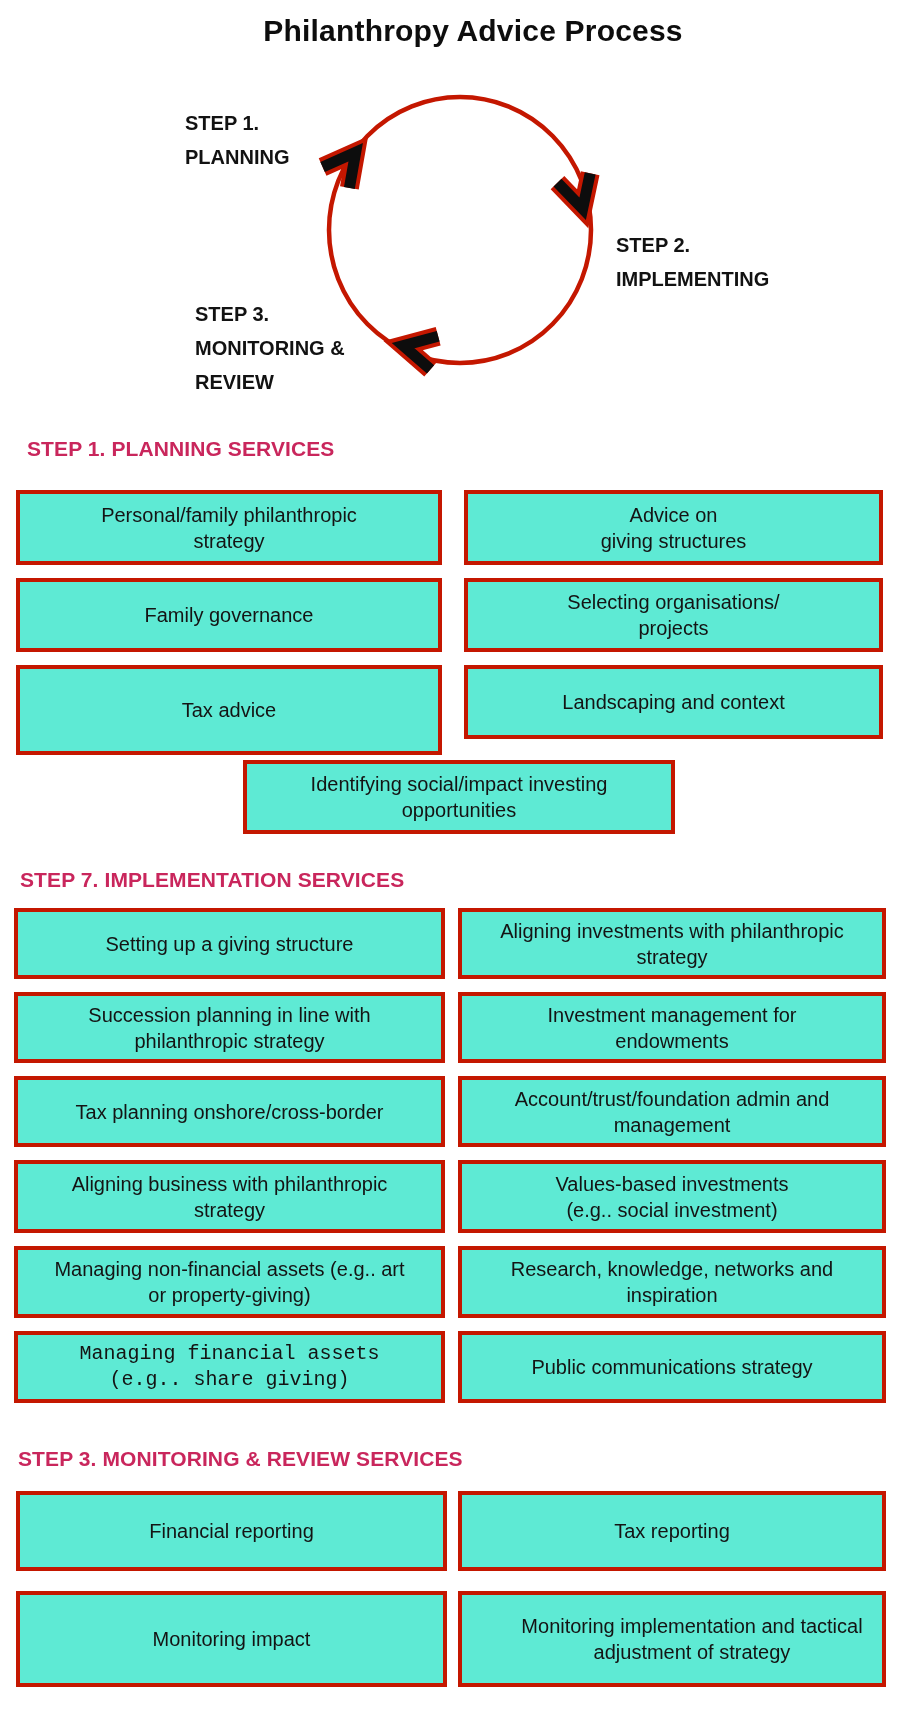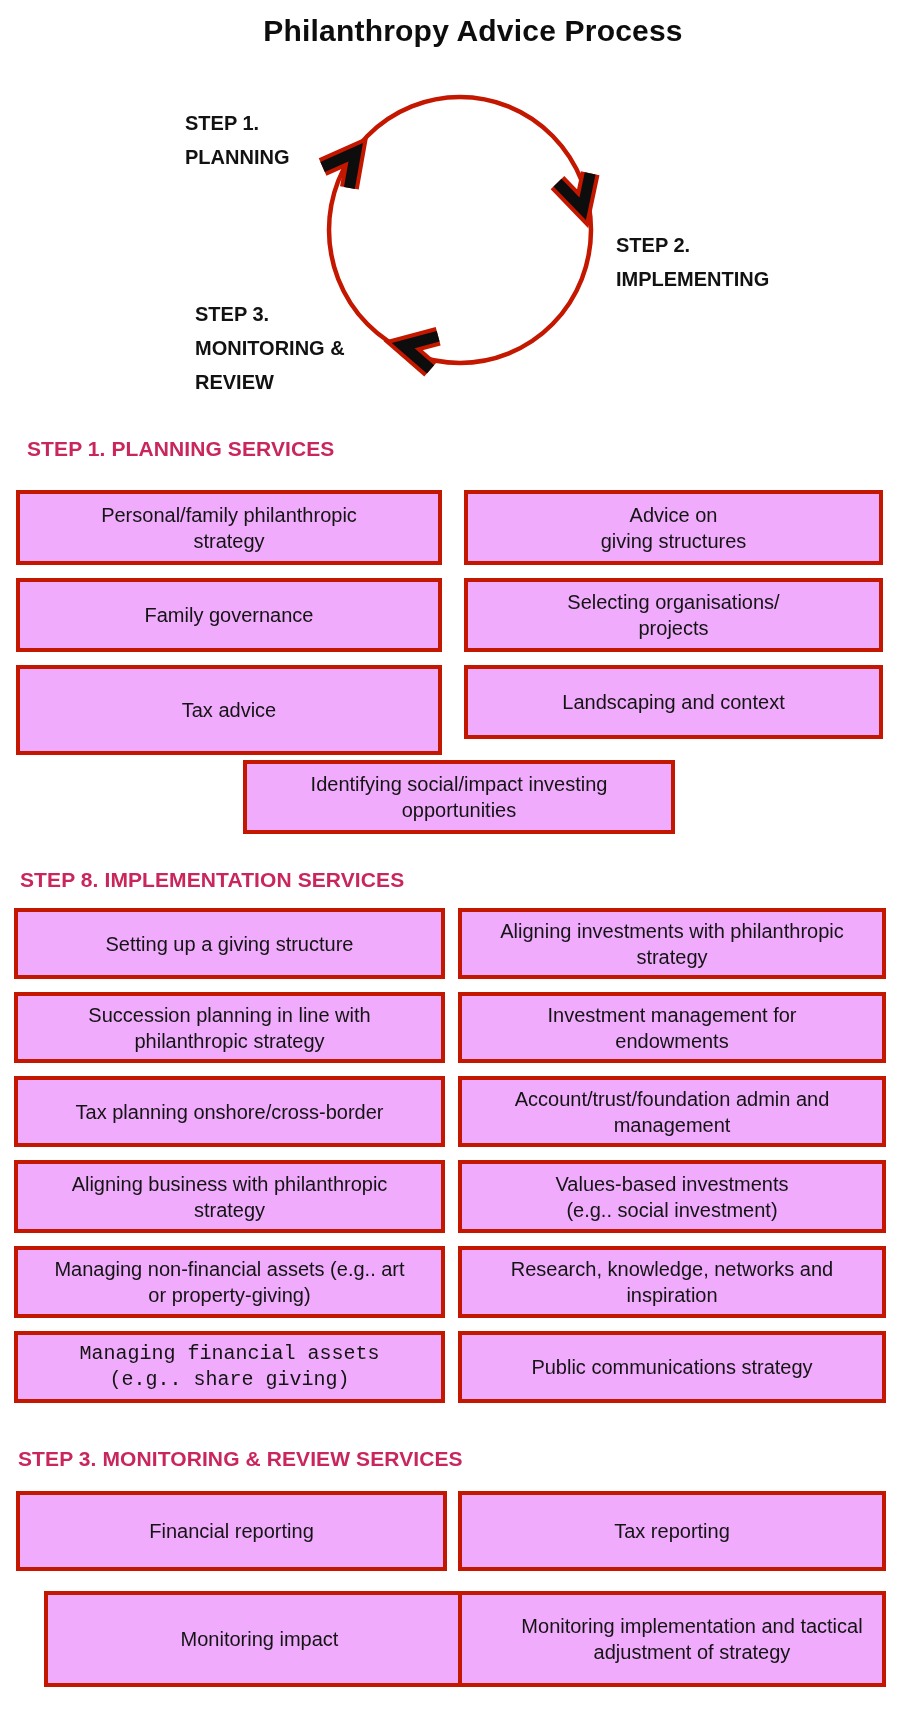--- a/index.html
+++ b/index.html
@@ -15,21 +15,21 @@
   }
   .cycle-label{
     font-size:20px;font-weight:bold;line-height:34px;color:#121212;
     white-space:pre-line;
   }
   .section-heading{
     font-size:21px;font-weight:bold;color:#C9265C;letter-spacing:0.1px;
     white-space:nowrap;
   }
   .service-box{
-    box-sizing:border-box;border:4px solid #C41700;background:#f0abfc;
+    box-sizing:border-box;border:4px solid #C41700;background:#5eead4;
     display:flex;align-items:center;justify-content:center;text-align:center;
   }
   .box-text{
     font-size:20px;line-height:26px;color:#141414;white-space:pre-line;
     padding:0 6px;
   }
   svg{display:block;}
 </style>
 </head>
 <body>
@@ -87,21 +87,21 @@
 </div>
 <div class="abs service-box" style="left:464px;top:665px;width:419px;height:74px;">
   <span class="box-text">Landscaping and context</span>
 </div>
 
 <div class="abs service-box" style="left:243px;top:760px;width:432px;height:74px;">
   <span class="box-text">Identifying social/impact investing
 opportunities</span>
 </div>
 
-<div class="abs section-heading" style="left:20px;top:868px;">STEP 8. IMPLEMENTATION SERVICES</div>
+<div class="abs section-heading" style="left:20px;top:868px;">STEP 7. IMPLEMENTATION SERVICES</div>
 
 <div class="abs service-box" style="left:14px;top:908px;width:431px;height:71px;">
   <span class="box-text">Setting up a giving structure</span>
 </div>
 <div class="abs service-box" style="left:458px;top:908px;width:428px;height:71px;">
   <span class="box-text">Aligning investments with philanthropic
 strategy</span>
 </div>
 
 <div class="abs service-box" style="left:14px;top:992px;width:431px;height:71px;">
@@ -149,19 +149,19 @@
 
 <div class="abs section-heading" style="left:18px;top:1447px;">STEP 3. MONITORING &amp; REVIEW SERVICES</div>
 
 <div class="abs service-box" style="left:16px;top:1491px;width:431px;height:80px;justify-content:center;">
   <span class="box-text">Financial reporting</span>
 </div>
 <div class="abs service-box" style="left:458px;top:1491px;width:428px;height:80px;">
   <span class="box-text">Tax reporting</span>
 </div>
 
-<div class="abs service-box" style="left:16px;top:1591px;width:431px;height:96px;margin-left:28px;">
+<div class="abs service-box" style="left:16px;top:1591px;width:431px;height:96px;">
   <span class="box-text">Monitoring impact</span>
 </div>
 <div class="abs service-box" style="left:458px;top:1591px;width:428px;height:96px;padding-left:40px;">
   <span class="box-text">Monitoring implementation and tactical
 adjustment of strategy</span>
 </div>
 
 </body></html>

